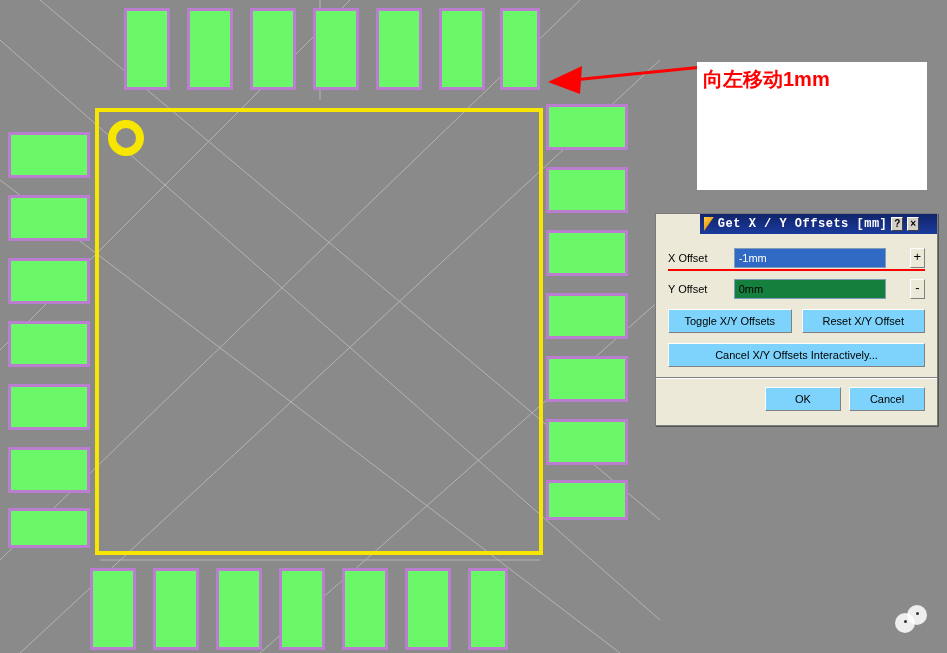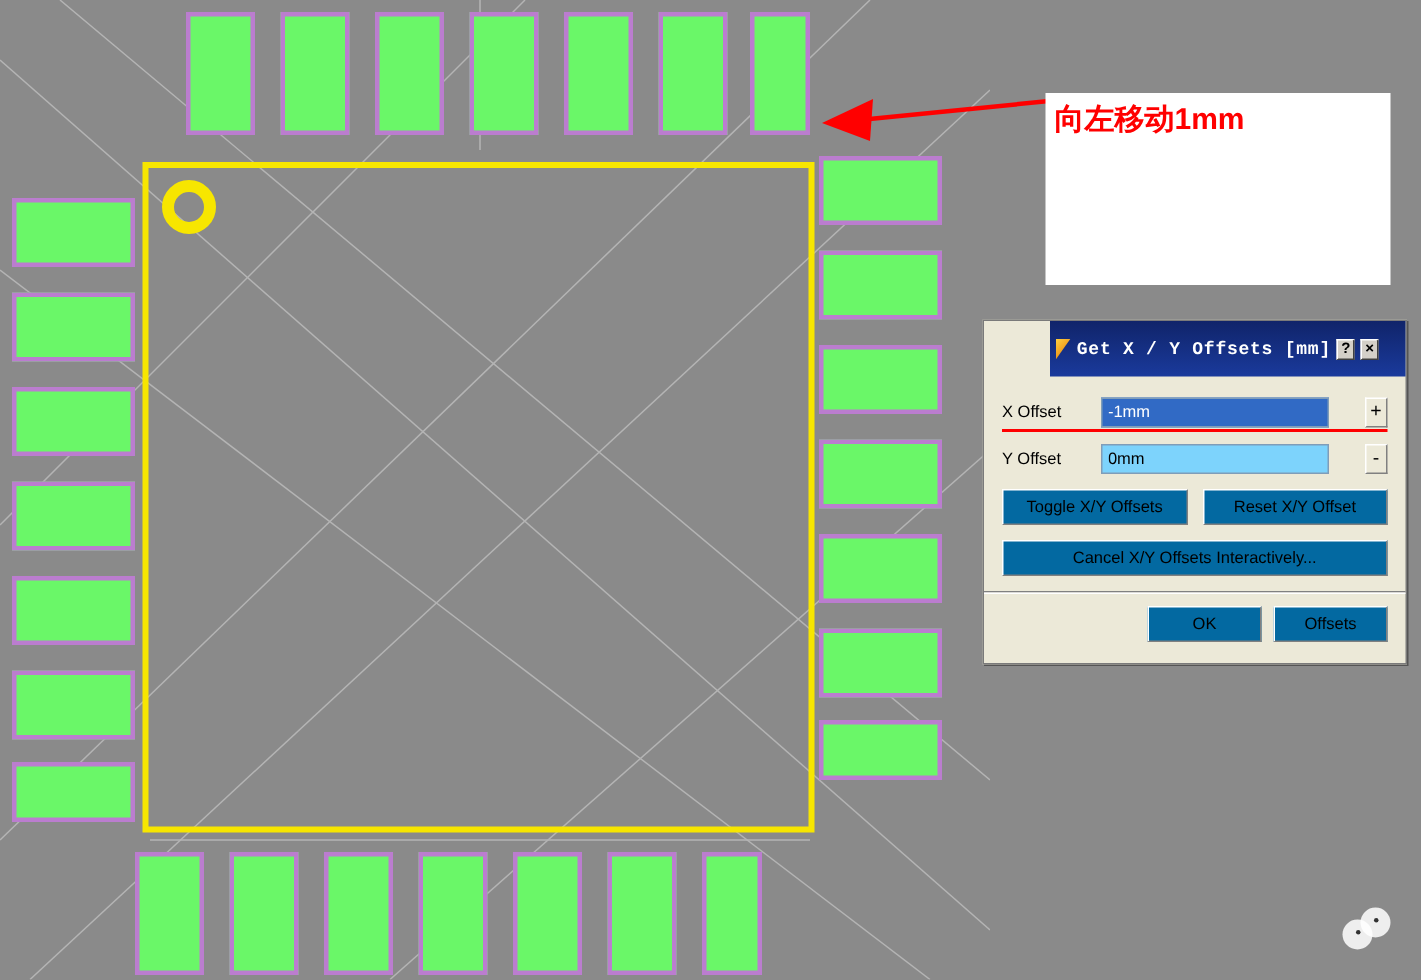--- a/index.html
+++ b/index.html
@@ -108,21 +108,21 @@
   
   .dialog {
     position: absolute;
     left: 655px; top: 213px;
     width: 283px;
     background: #ece9d8;
     border: 1px solid #7a7a7a;
     box-shadow: 1px 1px 0 #555;
   }
   .titlebar {
-    height: 37px;
+    height: 20px;
     background: linear-gradient(#10246a,#1a3a9c);
     color: #ffffff;
     display: flex;
     align-items: center;
     padding: 0 18px 0 4px;
     gap: 4px;
     margin-left: 44px;
   }
   .titlebar-icon {
     width: 14px; height: 14px;
@@ -159,21 +159,21 @@
     gap: 24px;
     margin-bottom: 10px;
   }
   .row label { width: 56px; }
   .row input[type=text] {
     flex: 1;
     height: 20px;
     border: 1px solid #7f9db9;
     padding: 1px 4px;
     font-size: 11px;
-    background: #7dd3fc;
+    background: #15803d;
   }
   .row input.sel { background:#316ac5; color:#fff; }
   .row .pm {
     width: 20px; height: 20px;
     background: #ece9d8;
     border: 1px solid #fff;
     border-right-color:#808080;
     border-bottom-color:#808080;
     text-align:center;
     line-height:16px;
@@ -186,21 +186,21 @@
     margin-bottom: 8px;
   }
   .btnrow {
     display: flex;
     gap: 10px;
     margin-bottom: 10px;
   }
   .btn {
     flex: 1;
     height: 24px;
-    background: #0369a1;
+    background: #7dd3fc;
     border: 1px solid #fff;
     border-right-color:#808080;
     border-bottom-color:#808080;
     font-size: 11px;
     cursor: default;
     display:flex; align-items:center; justify-content:center;
     padding: 0 6px;
   }
   .btn.wide { width: 100%; }
   .sep {
@@ -337,21 +337,21 @@
     </div>
 
     <div class="btnrow">
       <div class="btn wide">Cancel X/Y Offsets Interactively...</div>
     </div>
 
     <div class="sep"></div>
 
     <div class="footer">
       <div class="btn">OK</div>
-      <div class="btn">Offsets</div>
+      <div class="btn">Cancel</div>
     </div>
   </div>
 </div>
 
 <div class="watermark">
   <div class="wm-icon">
     <div class="c1">
         <div class="dot"></div>
       </div>
     <div class="c2">

